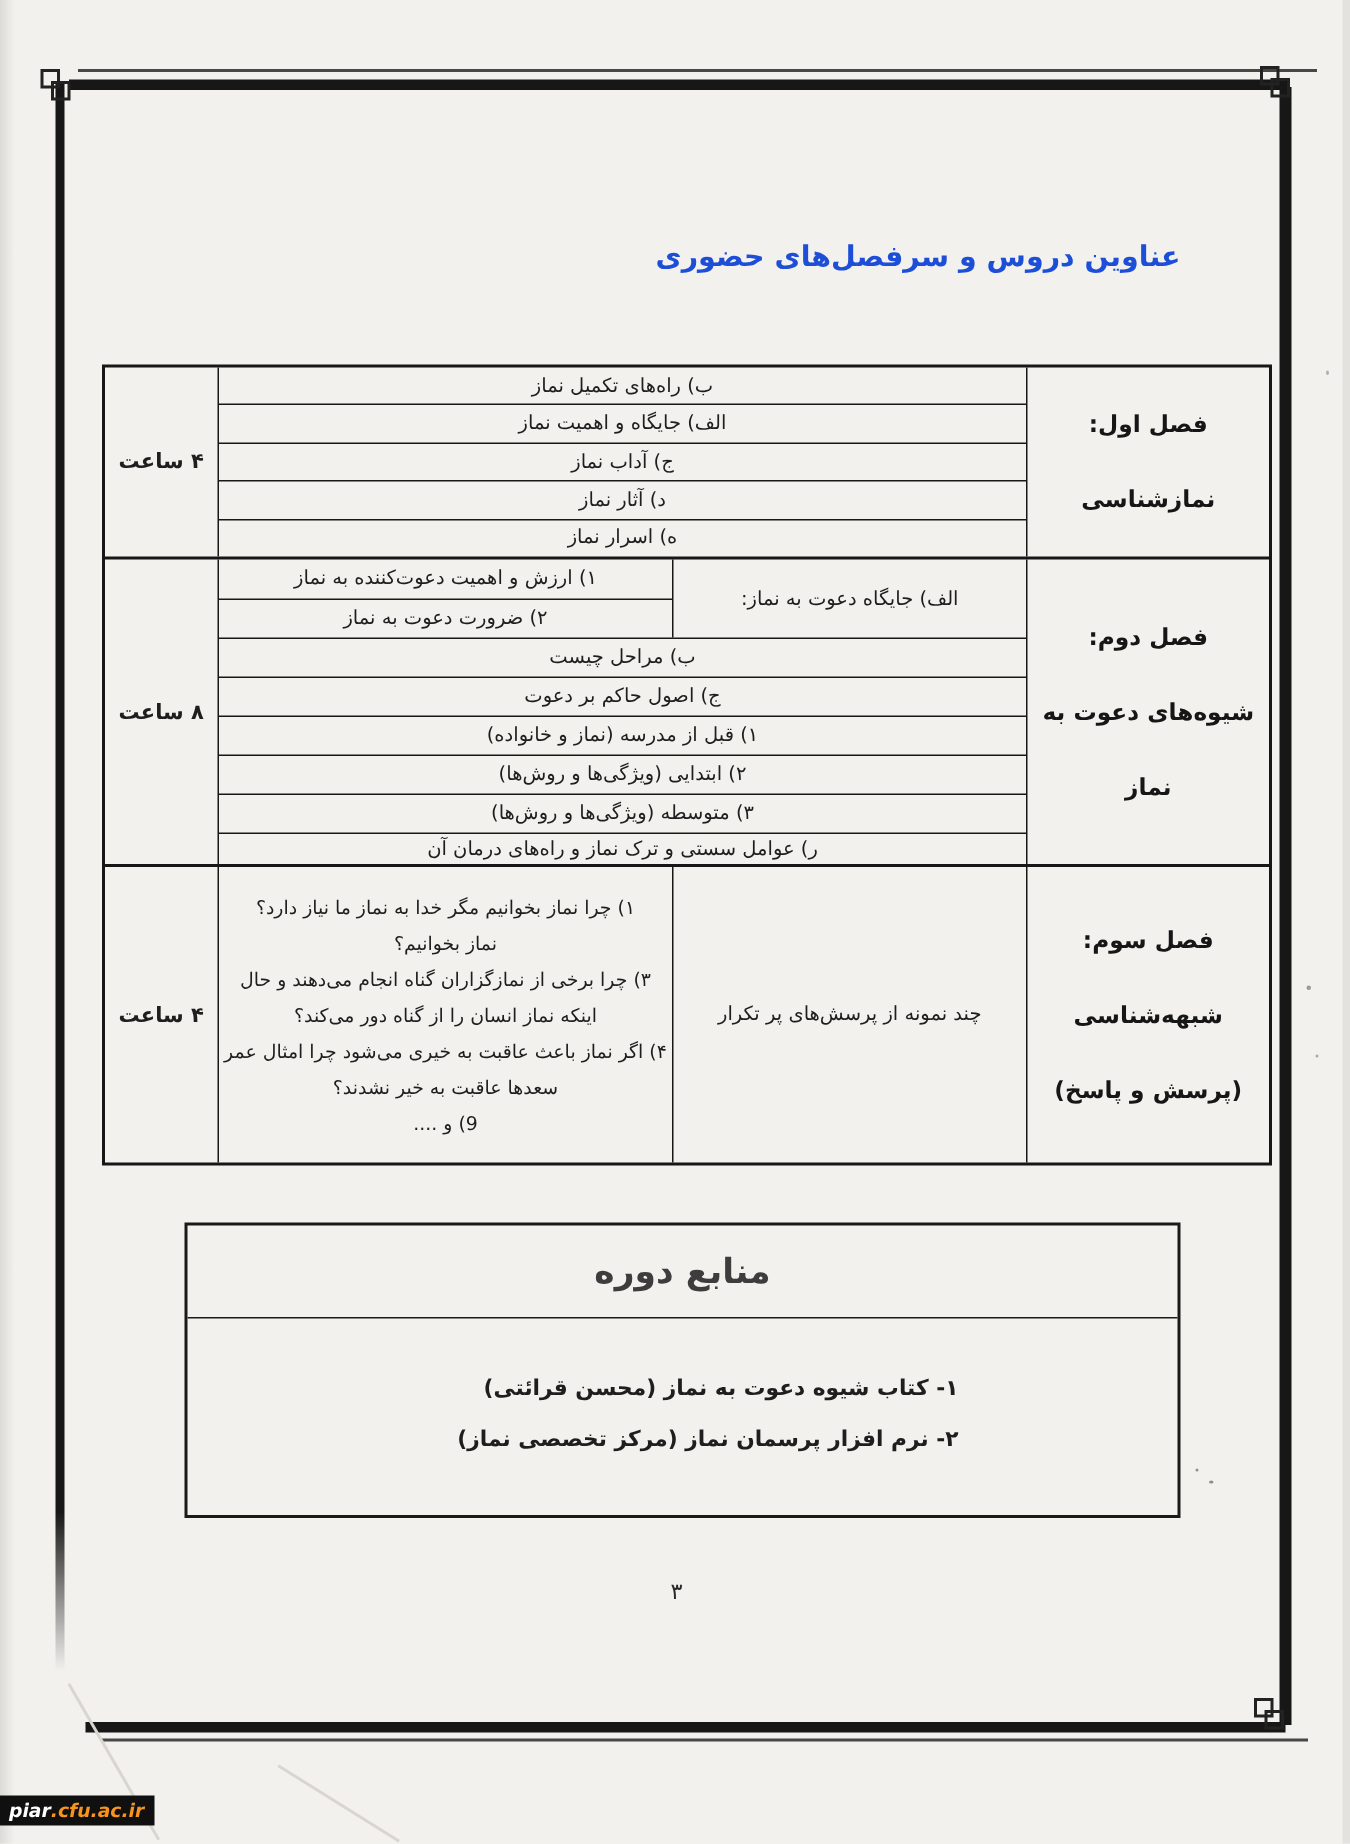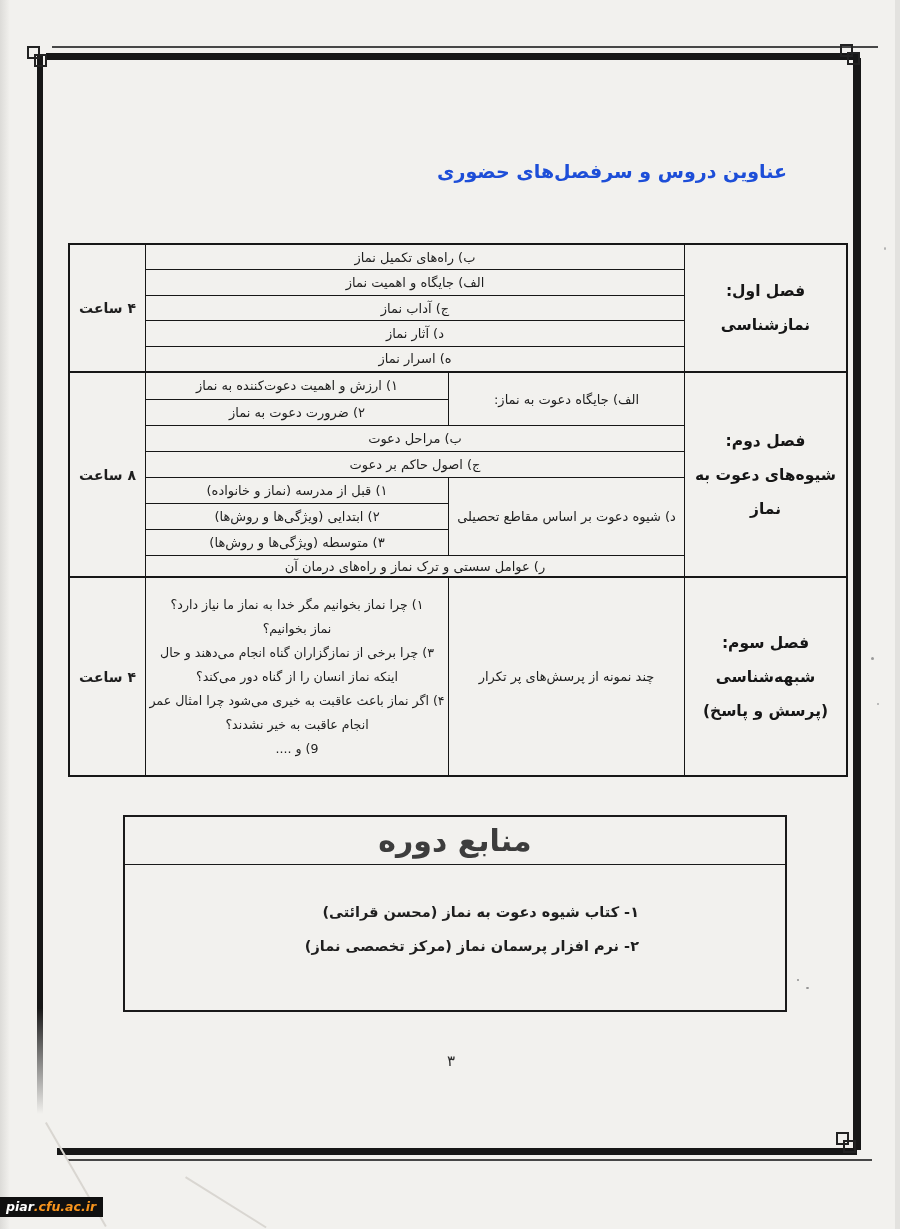--- a/index.html
+++ b/index.html
@@ -47,21 +47,21 @@
     border:2px solid #171717;
     direction:rtl;
     display:flex; flex-direction:column;
     font-size:13px;
   }
   .sec { display:flex; }
   .sec + .sec { border-top:2px solid #171717; }
   .chapter {
     width:162px; border-left:1.5px solid #171717;
     display:flex; flex-direction:column; align-items:center; justify-content:center;
-    gap:16px; font-weight:bold; font-size:15.5px; text-align:center; color:#161616;
+    gap:32px; font-weight:bold; font-size:15.5px; text-align:center; color:#161616;
   }
   .hours {
     width:76px; border-right:1.5px solid #171717;
     display:flex; align-items:center; justify-content:center;
     font-weight:bold; font-size:14px; white-space:nowrap;
   }
   .middle { flex:1; display:flex; flex-direction:column; }
   .mrow { display:flex; align-items:center; justify-content:center; text-align:center; }
   .mrow + .mrow { border-top:1.5px solid #171717; }
   .grow { flex:1; }
@@ -78,23 +78,23 @@
     align-items:center; justify-content:center; padding:4px 2px;
   }
   .qline { line-height:24px; font-size:12.6px; white-space:nowrap; }
 
   
   .resbox {
     left:123px; top:815px; width:664px; height:197px;
     border:2px solid #1a1a1a; direction:rtl;
   }
   .res-head {
-    height:48px; border-bottom:1.5px solid #1a1a1a;
+    height:62px; border-bottom:1.5px solid #1a1a1a;
     display:flex; align-items:center; justify-content:center;
-    font-size:30px; font-weight:bold; color:#3d3d3d;
+    font-size:23px; font-weight:bold; color:#3d3d3d;
     letter-spacing:1px;
   }
   .res-body { padding:30px 146px 0 10px; }
   .res-item { font-weight:bold; font-size:14.5px; line-height:34px; white-space:nowrap; }
 
   
   .page-num { left:436px; top:1052px; width:30px; text-align:center; font-size:15px; color:#2a2a2a; }
 
   
   .wm {
@@ -164,24 +164,23 @@
       <div>نماز</div>
     </div>
     <div class="middle">
       <div class="mrow split" style="height:52px;">
         <div class="rlabel">الف) جایگاه دعوت به نماز:</div>
         <div class="subcol">
           <div class="sitem">۱) ارزش و اهمیت دعوت‌کننده به نماز</div>
           <div class="sitem">۲) ضرورت دعوت به نماز</div>
         </div>
       </div>
-      <div class="mrow" style="height:26px;">ب) مراحل دعوت</div>
+      <div class="mrow" style="height:26px;">ب) مراحل چیست</div>
       <div class="mrow" style="height:26px;">ج) اصول حاکم بر دعوت</div>
       <div class="mrow split" style="height:78px;">
-        <div class="rlabel">د) شیوه دعوت بر اساس مقاطع تحصیلی</div>
         <div class="subcol">
           <div class="sitem">۱) قبل از مدرسه (نماز و خانواده)</div>
           <div class="sitem">۲) ابتدایی (ویژگی‌ها و روش‌ها)</div>
           <div class="sitem">۳) متوسطه (ویژگی‌ها و روش‌ها)</div>
         </div>
       </div>
       <div class="mrow grow">ر) عوامل سستی و ترک نماز و راه‌های درمان آن</div>
     </div>
     <div class="hours">۸ ساعت</div>
   </div>
@@ -194,21 +193,21 @@
     </div>
     <div class="middle">
       <div class="mrow split grow">
         <div class="rlabel">چند نمونه از پرسش‌های پر تکرار</div>
         <div class="questions">
           <div class="qline">۱) چرا نماز بخوانیم مگر خدا به نماز ما نیاز دارد؟</div>
           <div class="qline">نماز بخوانیم؟</div>
           <div class="qline">۳) چرا برخی از نمازگزاران گناه انجام می‌دهند و حال</div>
           <div class="qline">اینکه نماز انسان را از گناه دور می‌کند؟</div>
           <div class="qline">۴) اگر نماز باعث عاقبت به خیری می‌شود چرا امثال عمر</div>
-          <div class="qline">انجام عاقبت به خیر نشدند؟</div>
+          <div class="qline">سعدها عاقبت به خیر نشدند؟</div>
           <div class="qline">9) و ....</div>
         </div>
       </div>
     </div>
     <div class="hours">۴ ساعت</div>
   </div>
 
 </div>
 
 <div class="abs resbox">

